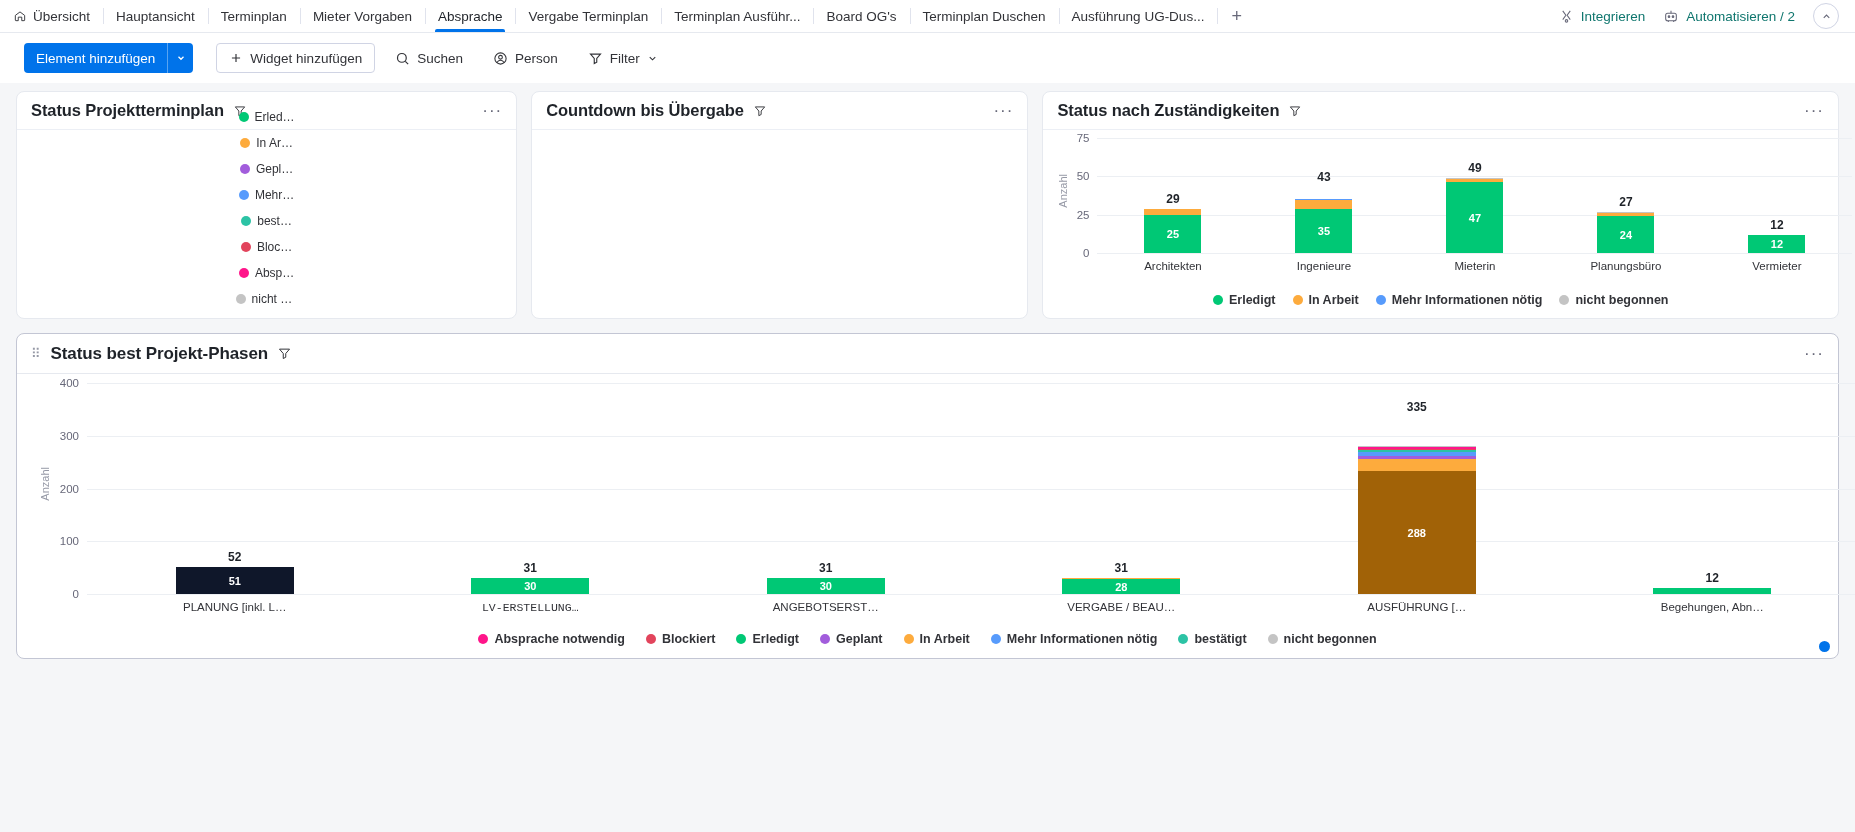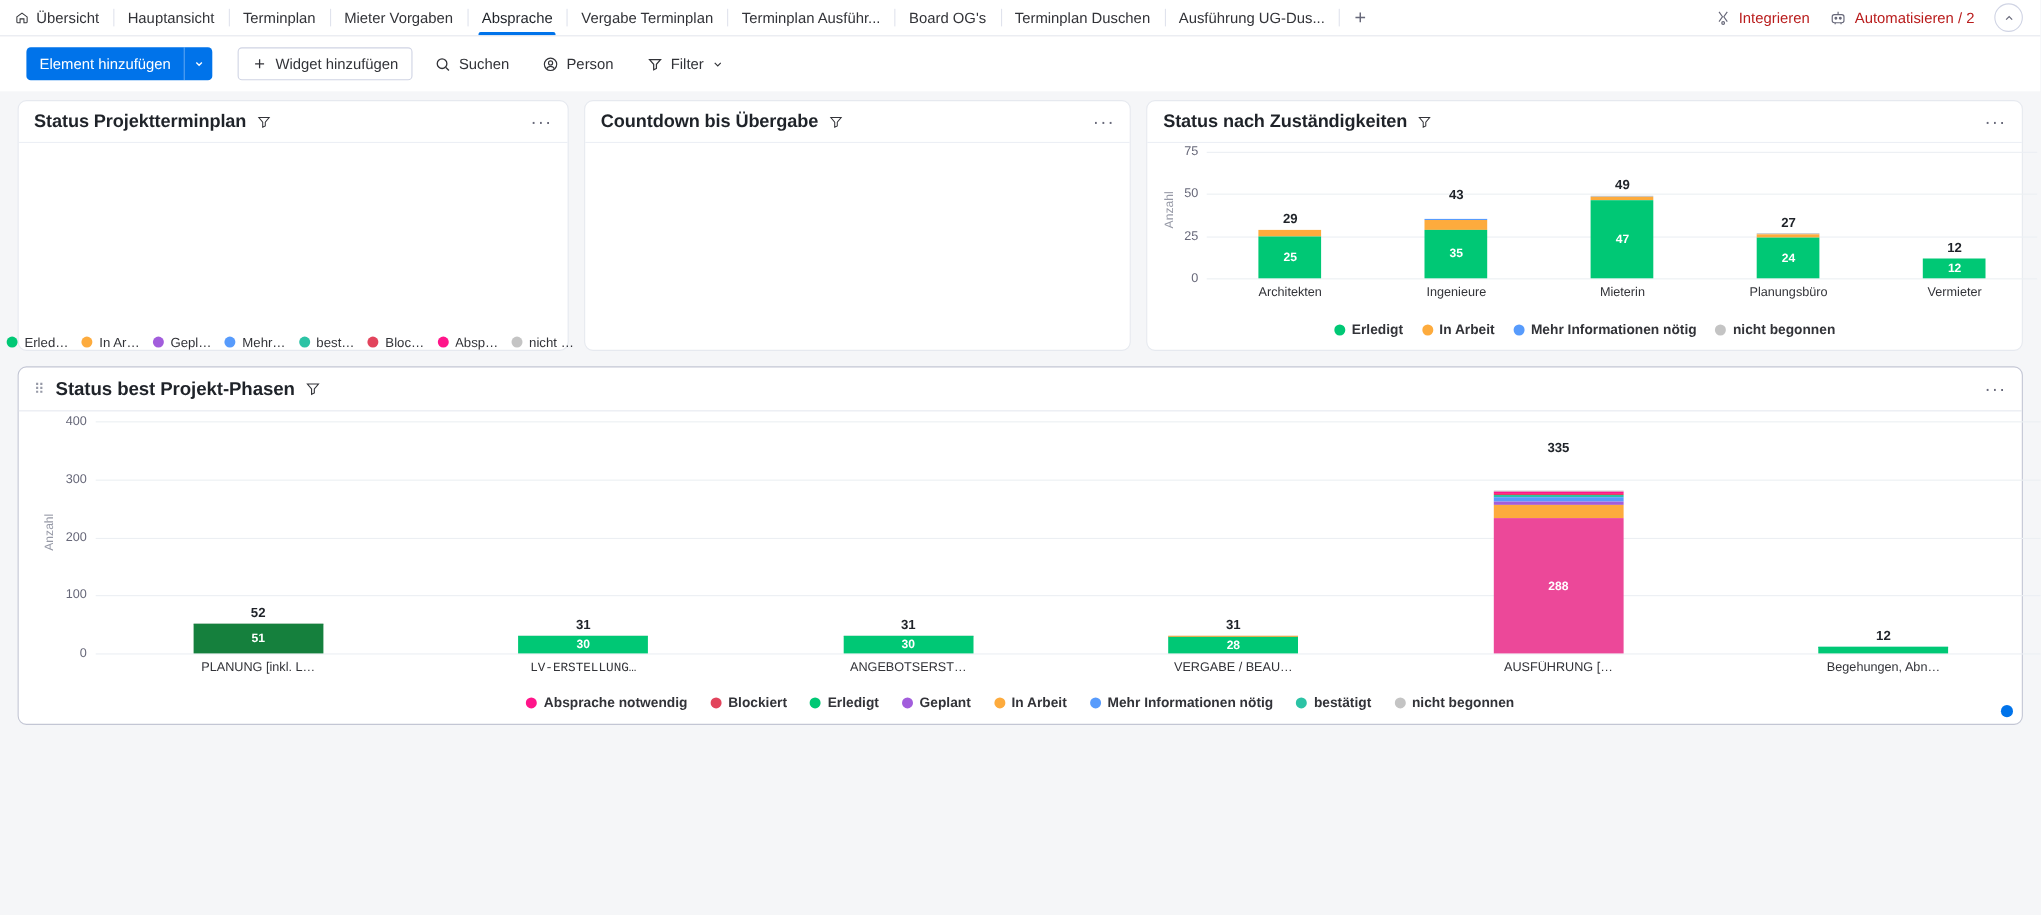--- a/index.html
+++ b/index.html
@@ -31,21 +31,21 @@
     content: ""; position: absolute; left: 0; top: 8px; bottom: 8px;
     width: 1px; background: #e0e3ed;
   }
   .tab.active { color: #1f2329; }
   .tab.active::after {
     content: ""; position: absolute; left: 10px; right: 10px; bottom: 0;
     height: 3px; background: #0073ea; border-radius: 2px 2px 0 0;
   }
   .tab.plus { padding: 0 14px; font-size: 18px; color: #676879; }
   .topbar-right { display: flex; align-items: center; gap: 18px; padding: 0 16px 0 10px; }
-  .tb-action { display: flex; align-items: center; gap: 7px; font-size: 13.5px; color: #b91c1c; cursor: pointer; white-space: nowrap;}
+  .tb-action { display: flex; align-items: center; gap: 7px; font-size: 13.5px; color: #0f766e; cursor: pointer; white-space: nowrap;}
   .circ-btn {
     width: 26px; height: 26px; border-radius: 50%;
     border: 1px solid #d0d4e4; display: flex; align-items: center; justify-content: center;
     color: #676879; font-size: 10px; cursor: pointer;
   }
 
   
   .toolbar {
     height: 50px; background: #fff;
     display: flex; align-items: center; gap: 10px;
@@ -267,21 +267,21 @@
       <div class="card-head">
         <span class="card-title">Status Projektterminplan</span>
         <span class="ico">
           <svg width="14" height="14" viewBox="0 0 24 24" fill="none" stroke="#323338" stroke-width="1.6">
               <path d="M4 5h16l-6 7v6l-4 2v-8z"></path>
             </svg>
         </span>
         <span class="dots">···</span>
       </div>
       <div class="card-body">
-        <div class="legend small" id="legend-battery" style="position:absolute;left:10px;right:10px;bottom:0;gap:12px;">
+        <div class="legend small" id="legend-battery" style="position:absolute;left:10px;right:10px;bottom:12px;gap:12px;flex-direction:column;">
             <div class="lg">
               <span class="dot" style="background:#00c875"></span>
               <span class="lg-label">Erled…</span>
             </div>
             <div class="lg">
               <span class="dot" style="background:#fdab3d"></span>
               <span class="lg-label">In Ar…</span>
             </div>
             <div class="lg">
               <span class="dot" style="background:#a25ddc"></span>
@@ -417,21 +417,21 @@
           <div class="ytick" style="top: 211px; left: 0px; width: 40px;">0</div>
           <div class="gridline" style="top: 158.25px; left: 48px;"></div>
           <div class="ytick" style="top: 158.25px; left: 0px; width: 40px;">100</div>
           <div class="gridline" style="top: 105.5px; left: 48px;"></div>
           <div class="ytick" style="top: 105.5px; left: 0px; width: 40px;">200</div>
           <div class="gridline" style="top: 52.75px; left: 48px;"></div>
           <div class="ytick" style="top: 52.75px; left: 0px; width: 40px;">300</div>
           <div class="gridline" style="top: 0px; left: 48px;"></div>
           <div class="ytick" style="top: 0px; left: 0px; width: 40px;">400</div>
           <div class="bar-group" style="left: 136.75px; width: 118px; bottom: 32px; height: 27.43px;">
-            <div class="bar-seg" title="PLANUNG [inkl. L… · Erledigt: 51" style="height: 26.9025px; background: #15803d;">51</div>
+            <div class="bar-seg" title="PLANUNG [inkl. L… · Erledigt: 51" style="height: 26.9025px; background: #0f172a;">51</div>
             <div class="bar-seg" title="PLANUNG [inkl. L… · nicht begonnen: 1" style="height: 0.5275px; background: rgb(196, 196, 196);"></div>
           </div>
           <div class="bar-total" style="left: 48px; width: 295.5px; top: 166.57px;">52</div>
           <div class="xlabel" style="left: 48px; width: 295.5px; top: 218px;">PLANUNG [inkl. L…</div>
           <div class="bar-group" style="left: 432.25px; width: 118px; bottom: 32px; height: 16.3525px;">
             <div class="bar-seg" title="LV-ERSTELLUNG… · Erledigt: 30" style="height: 15.825px; background: rgb(0, 200, 117);">30</div>
             <div class="bar-seg" title="LV-ERSTELLUNG… · nicht begonnen: 1" style="height: 0.5275px; background: rgb(196, 196, 196);"></div>
           </div>
           <div class="bar-total" style="left: 343.5px; width: 295.5px; top: 177.648px;">31</div>
           <div class="xlabel" style="left: 343.5px; width: 295.5px; top: 218px; font-family: Liberation Mono, monospace;">LV-ERSTELLUNG…</div>
@@ -442,21 +442,21 @@
           <div class="bar-total" style="left: 639px; width: 295.5px; top: 177.648px;">31</div>
           <div class="xlabel" style="left: 639px; width: 295.5px; top: 218px;">ANGEBOTSERST…</div>
           <div class="bar-group" style="left: 1023.25px; width: 118px; bottom: 32px; height: 16.3525px;">
             <div class="bar-seg" title="VERGABE / BEAU… · Erledigt: 28" style="height: 14.77px; background: rgb(0, 200, 117);">28</div>
             <div class="bar-seg" title="VERGABE / BEAU… · In Arbeit: 2" style="height: 1.055px; background: rgb(253, 171, 61);"></div>
             <div class="bar-seg" title="VERGABE / BEAU… · nicht begonnen: 1" style="height: 0.5275px; background: rgb(196, 196, 196);"></div>
           </div>
           <div class="bar-total" style="left: 934.5px; width: 295.5px; top: 177.648px;">31</div>
           <div class="xlabel" style="left: 934.5px; width: 295.5px; top: 218px;">VERGABE / BEAU…</div>
           <div class="bar-group" style="left: 1318.75px; width: 118px; bottom: 32px; height: 176.713px;">
-            <div class="bar-seg" title="AUSFÜHRUNG [… · Erledigt: 288" style="height: 123px; background: #ec4899;">288</div>
+            <div class="bar-seg" title="AUSFÜHRUNG [… · Erledigt: 288" style="height: 123px; background: #a16207;">288</div>
             <div class="bar-seg" title="AUSFÜHRUNG [… · In Arbeit: 22" style="height: 11.605px; background: rgb(253, 171, 61);"></div>
             <div class="bar-seg" title="AUSFÜHRUNG [… · Geplant: 6" style="height: 3.165px; background: rgb(162, 93, 220);"></div>
             <div class="bar-seg" title="AUSFÜHRUNG [… · Mehr Informationen nötig: 8" style="height: 4.22px; background: rgb(87, 155, 252);"></div>
             <div class="bar-seg" title="AUSFÜHRUNG [… · bestätigt: 4" style="height: 2.11px; background: rgb(44, 195, 165);"></div>
             <div class="bar-seg" title="AUSFÜHRUNG [… · Blockiert: 2" style="height: 1.055px; background: rgb(226, 68, 92);"></div>
             <div class="bar-seg" title="AUSFÜHRUNG [… · Absprache notwendig: 3" style="height: 1.5825px; background: rgb(255, 21, 138);"></div>
             <div class="bar-seg" title="AUSFÜHRUNG [… · nicht begonnen: 2" style="height: 1.055px; background: rgb(196, 196, 196);"></div>
           </div>
           <div class="bar-total" style="left: 1230px; width: 295.5px; top: 17.2875px;">335</div>
           <div class="xlabel" style="left: 1230px; width: 295.5px; top: 218px;">AUSFÜHRUNG […</div>

